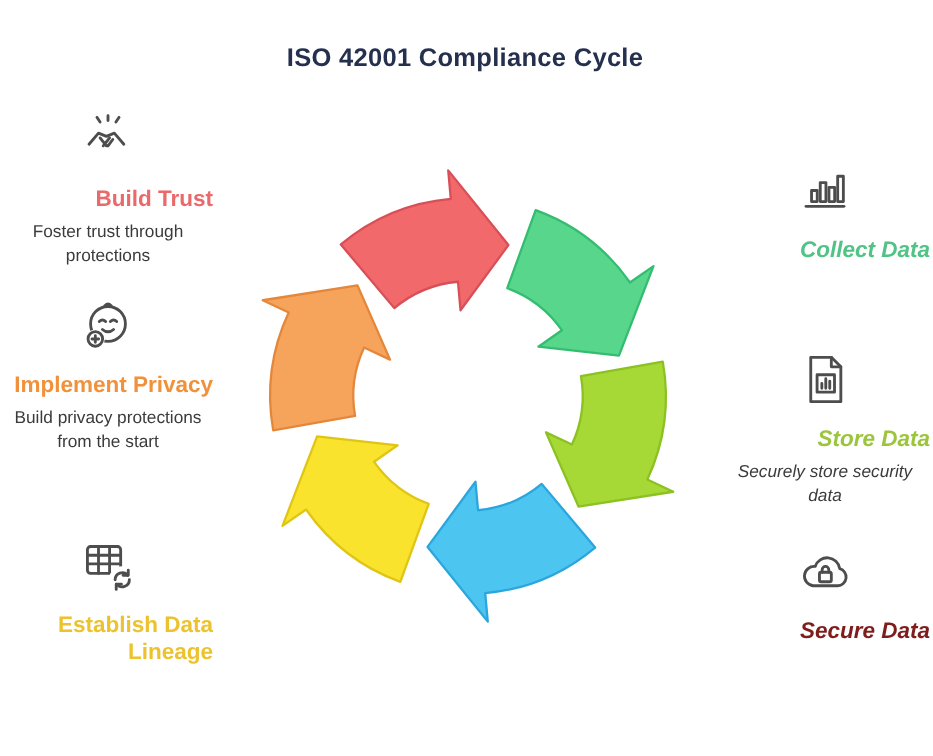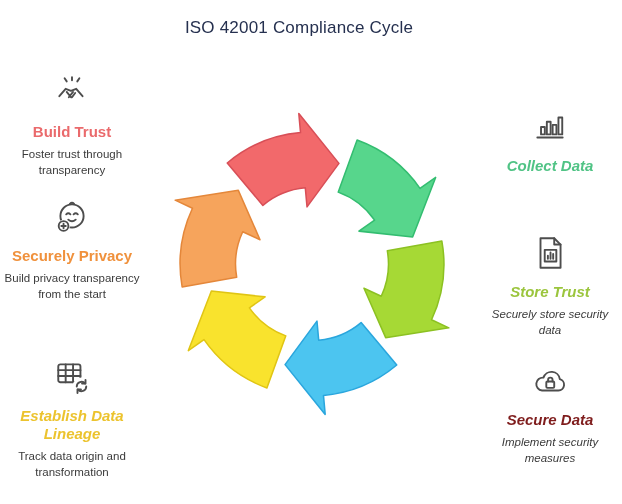--- a/index.html
+++ b/index.html
@@ -8,39 +8,40 @@
     width:622px;height:504px;
     background:#ffffff;
     font-family:"Liberation Sans", sans-serif;
     overflow:hidden;
   }
   .title{
     position:absolute;
     top:18px;left:0;width:598px;
     text-align:center;
     font-size:17px;
-    font-weight:normal;
+    font-weight:bold;
     color:#25304f;
-    margin:0;
+    margin:11px;
     letter-spacing:.2px;
   }
   .side-item{
     position:absolute;
     width:140px;
     text-align:center;
   }
   .side-item.left{left:2px;}
   .side-item.right{left:480px;font-style:italic;}
   .icon-wrap{display:inline-block;width:38px;height:38px;}
   .icon-wrap svg{width:38px;height:38px;display:block;}
   .item-title{
     margin-top:7px;
     font-size:15px;
     font-weight:bold;
     line-height:1.2;
+    text-align:right;
   }
   .item-desc{
     margin-top:5px;
     font-size:11.5px;
     color:#3b3b3b;
     line-height:1.4;
   }
   .cycle-svg{
     position:absolute;
     left:140px;top:92px;
@@ -67,51 +68,50 @@
 
   <div class="side-item left" style="top:74px">
     <span class="icon-wrap">
       <svg viewBox="0 0 36 36">
         <path class="ic" d="M13 7 L11 4 M18 6 V3 M23 7 L25 4"></path>
         <path class="ic" d="M6 21 l6-7 5 2 5-2 6 7"></path>
         <path class="ic" d="M13 17 l4 5 M19 17 l-4 5 M21 18 l-3 4"></path>
       </svg>
     </span>
     <div class="item-title" style="color: rgb(234, 106, 108);">Build Trust</div>
-    <div class="item-desc">Foster trust through transparency</div>
+    <div class="item-desc">Foster trust through protections</div>
   </div>
 
   <div class="side-item left" style="top:198px">
     <span class="icon-wrap">
       <svg viewBox="0 0 36 36">
         <circle class="ic" cx="18" cy="17" r="11"></circle>
         <path class="ic" d="M16 5.5 q2-2 4 0"></path>
         <path class="ic" d="M12.5 15.5 q2-2 4 0 M19.5 15.5 q2-2 4 0"></path>
         <path class="ic" d="M14.5 20.5 q3.5 3 7 0"></path>
         <circle class="ic-fill" cx="10" cy="26.5" r="6"></circle>
         <circle class="ic" cx="10" cy="26.5" r="4.6"></circle>
         <path class="ic" d="M10 24.4 v4.2 M7.9 26.5 h4.2"></path>
       </svg>
     </span>
-    <div class="item-title" style="color: rgb(240, 145, 60);">Securely Privacy</div>
-    <div class="item-desc">Build privacy transparency from the start</div>
+    <div class="item-title" style="color: rgb(240, 145, 60);">Implement Privacy</div>
+    <div class="item-desc">Build privacy protections from the start</div>
   </div>
 
   <div class="side-item left" style="top:358px">
     <span class="icon-wrap">
       <svg viewBox="0 0 36 36">
         <rect class="ic" x="5" y="6" width="21" height="17" rx="2"></rect>
         <path class="ic" d="M5 11.5 h21 M5 17 h21 M12 6 v17 M19 6 v17"></path>
         <circle class="ic-fill" cx="27" cy="27" r="8.5"></circle>
         <path class="ic" d="M22.5 27 a4.5 4.5 0 0 1 8-2.8 M31.5 27 a4.5 4.5 0 0 1 -8 2.8"></path>
         <path class="ic" d="M30.8 20.9 v3.3 h-3.3 M23.2 33.1 v-3.3 h3.3"></path>
       </svg>
     </span>
-    <div class="item-title" style="color: rgb(236, 195, 46); font-style: italic;">Establish Data Lineage</div>
-    <div class="item-desc">Track data origin and transformation</div>
+    <div class="item-title" style="color: rgb(236, 195, 46);">Establish Data Lineage</div>
   </div>
 
   <div class="side-item right" style="top:108px">
     <span class="icon-wrap">
       <svg viewBox="0 0 36 36">
         <path class="ic" d="M6 28 h24"></path>
         <rect class="ic" x="9.5" y="18" width="3.6" height="7"></rect>
         <rect class="ic" x="15" y="13" width="3.6" height="12"></rect>
         <rect class="ic" x="20.5" y="16" width="3.6" height="9"></rect>
         <rect class="ic" x="26" y="9" width="3.6" height="16"></rect>
@@ -122,29 +122,28 @@
 
   <div class="side-item right" style="top:234px">
     <span class="icon-wrap">
       <svg viewBox="0 0 36 36">
         <path class="ic" d="M9 4 h13 l6 6 v22 H9 Z"></path>
         <path class="ic" d="M22 4 v6 h6"></path>
         <rect class="ic" x="13" y="15" width="11" height="11"></rect>
         <path class="ic" d="M16 23.5 v-3 M18.5 23.5 v-6 M21 23.5 v-4.5"></path>
       </svg>
     </span>
-    <div class="item-title" style="color: rgb(155, 197, 61);">Store Trust</div>
+    <div class="item-title" style="color: rgb(155, 197, 61);">Store Data</div>
     <div class="item-desc">Securely store security data</div>
   </div>
 
   <div class="side-item right" style="top:362px">
     <span class="icon-wrap">
       <svg viewBox="0 0 36 36">
         <path class="ic" d="M10.5 27 h15.5 a5.5 5.5 0 0 0 1.3-10.8 a8 8 0 0 0 -15.5-1.4 A6 6 0 0 0 10.5 27 Z"></path>
         <rect class="ic" x="14.5" y="18.5" width="7.5" height="6" rx="1"></rect>
         <path class="ic" d="M16.2 18.5 v-1.6 a2.1 2.1 0 0 1 4.2 0 v1.6"></path>
       </svg>
     </span>
     <div class="item-title" style="color: #7f1d1d;">Secure Data</div>
-    <div class="item-desc">Implement security measures</div>
   </div>
 
 </div>
 
 </body></html>

